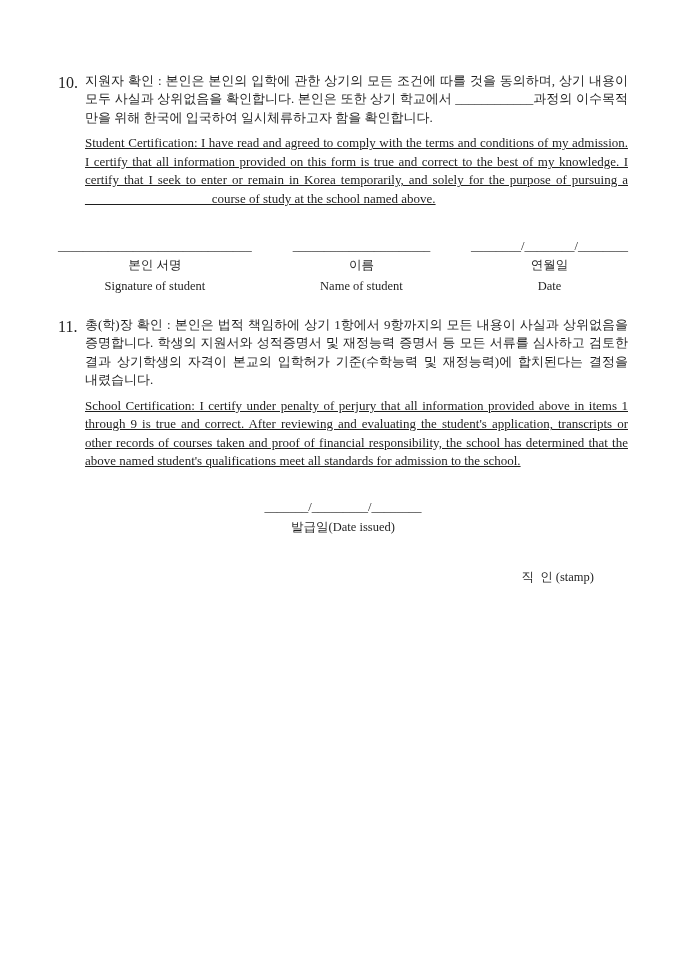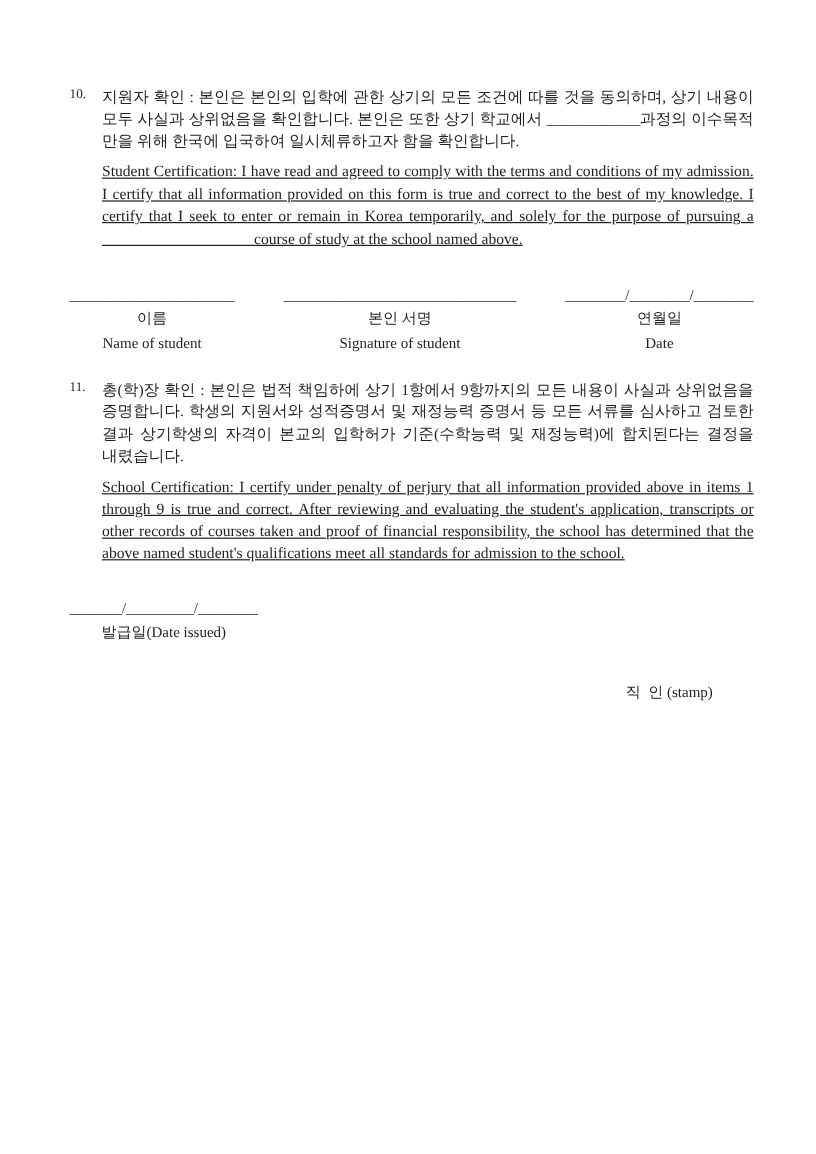--- a/index.html
+++ b/index.html
@@ -15,21 +15,21 @@
   .page {
     position: relative;
     width: 680px;
     height: 962px;
     padding: 72px 52px 0 58px;
   }
   .item { display: flex; align-items: flex-start; }
   .item-num {
     flex: 0 0 27px;
     width: 27px;
-    font-size: 11px;
+    font-size: 16px;
     line-height: 1.42;
   }
   .item-body { flex: 1 1 auto; min-width: 0; }
   p.para {
     margin: 0;
     font-size: 13px;
     line-height: 1.42;
     text-align: justify;
     word-break: keep-all;
   }
@@ -43,21 +43,21 @@
   }
   .sig-col { text-align: center; font-size: 12.5px; line-height: 1.3; }
   .sig-line { white-space: pre; letter-spacing: 0; }
   .sig-ko { margin-top: 3px; white-space: pre; }
   .sig-en { margin-top: 4px; }
 
   .item-11 { margin-top: 22px; }
 
   .school-sig-row {
     display: flex;
-    justify-content: flex-start;
+    justify-content: center;
     align-items: flex-start;
     margin-top: 28px;
   }
   .school-sig-left { text-align: center; font-size: 12.5px; line-height: 1.3; }
   .school-sig-right { width: 336px; text-align: left; font-size: 12.5px; line-height: 1.3; }
   .president-line { white-space: pre; }
   .president-label { margin-top: 4px; text-align: center; white-space: pre; }
   .date-label { margin-top: 4px; }
 
   .stamp-row {
@@ -83,28 +83,28 @@
   <section class="item item-10">
     <div class="item-num">10.</div>
     <div class="item-body">
       <p class="para ko">지원자 확인 : 본인은 본인의 입학에 관한 상기의 모든 조건에 따를 것을 동의하며, 상기 내용이 모두 사실과 상위없음을 확인합니다. 본인은 또한 상기 학교에서 ____________과정의 이수목적 만을 위해 한국에 입국하여 일시체류하고자 함을 확인합니다.</p>
       <p class="para en">Student Certification: I have read and agreed to comply with the terms and conditions of my admission. I certify that all information provided on this form is true and correct to the best of my knowledge. I certify that I seek to enter or remain in Korea temporarily, and solely for the purpose of pursuing a ___________________ course of study at the school named above.</p>
     </div>
   </section>
 
   <div class="sig-row">
     <div class="sig-col">
+      <div class="sig-line">_______________________________</div>
+      <div class="sig-ko">본인 서명</div>
+      <div class="sig-en">Signature of student</div>
+    </div>
+    <div class="sig-col">
       <div class="sig-line">______________________</div>
       <div class="sig-ko">이름</div>
       <div class="sig-en">Name of student</div>
-    </div>
-    <div class="sig-col">
-      <div class="sig-line">_______________________________</div>
-      <div class="sig-ko">본인 서명</div>
-      <div class="sig-en">Signature of student</div>
     </div>
     <div class="sig-col">
       <div class="sig-line">________/________/________</div>
       <div class="sig-ko">연월일</div>
       <div class="sig-en">Date</div>
     </div>
   </div>
 
   <section class="item item-11">
     <div class="item-num">11.</div>

